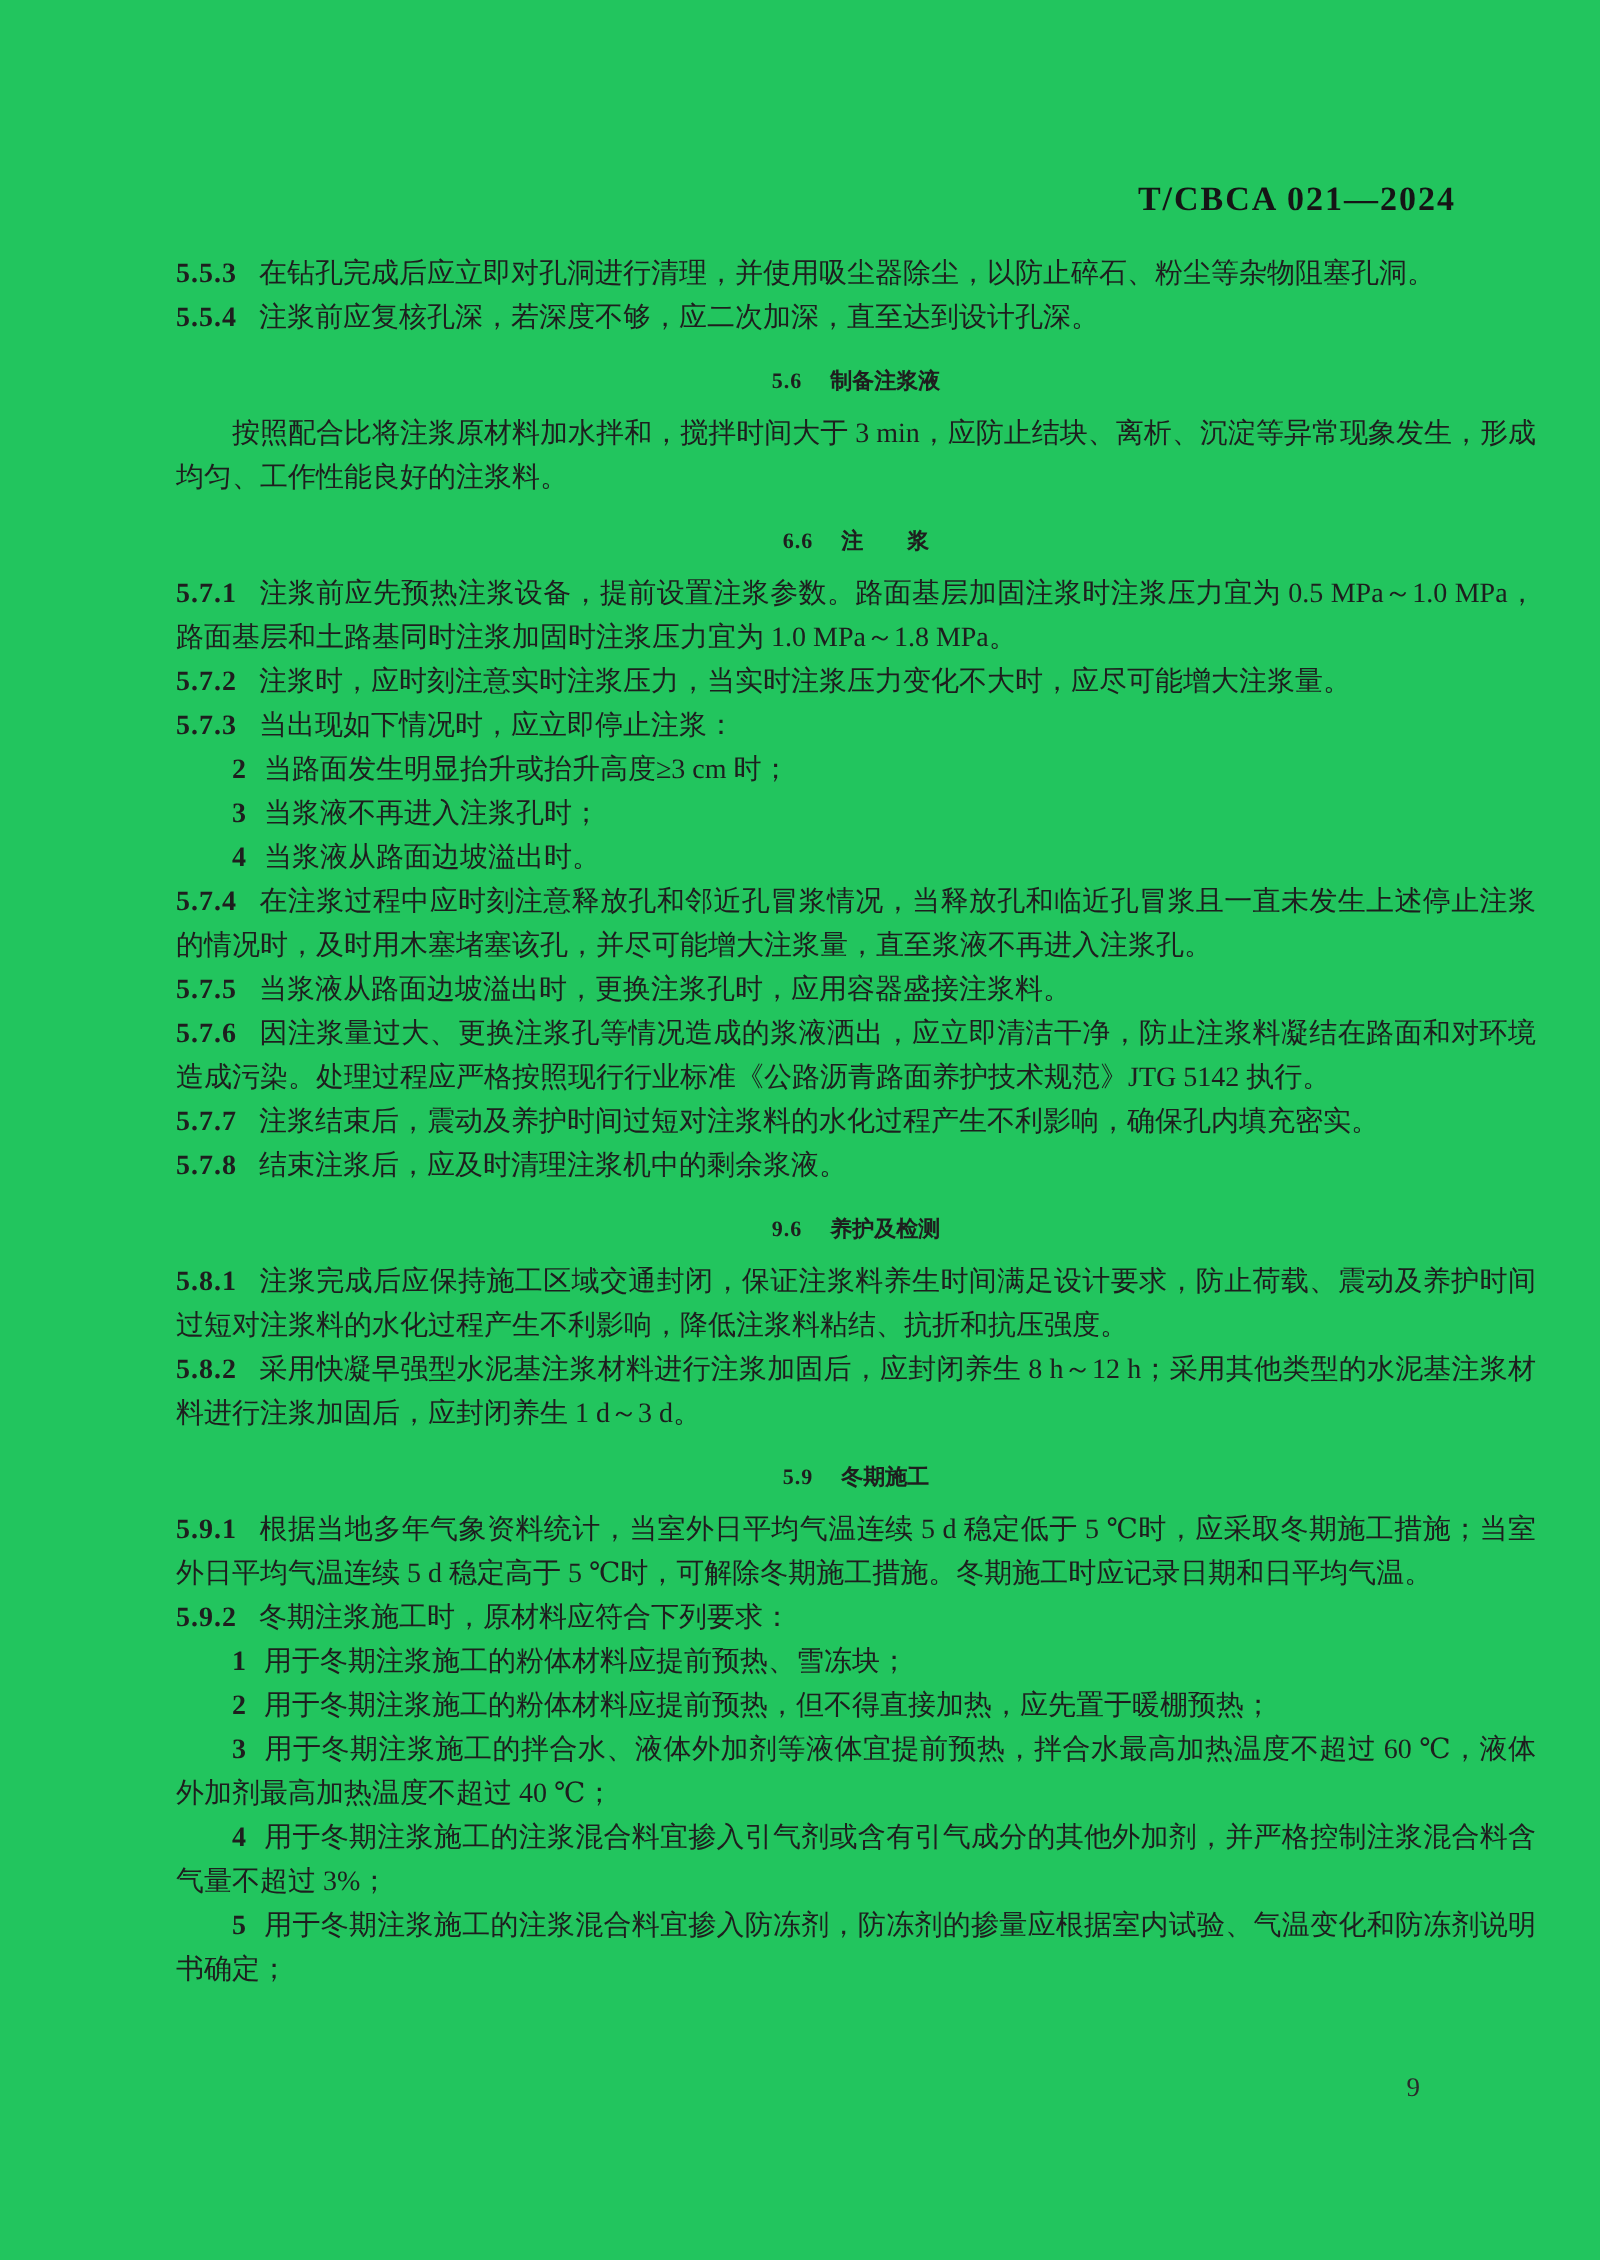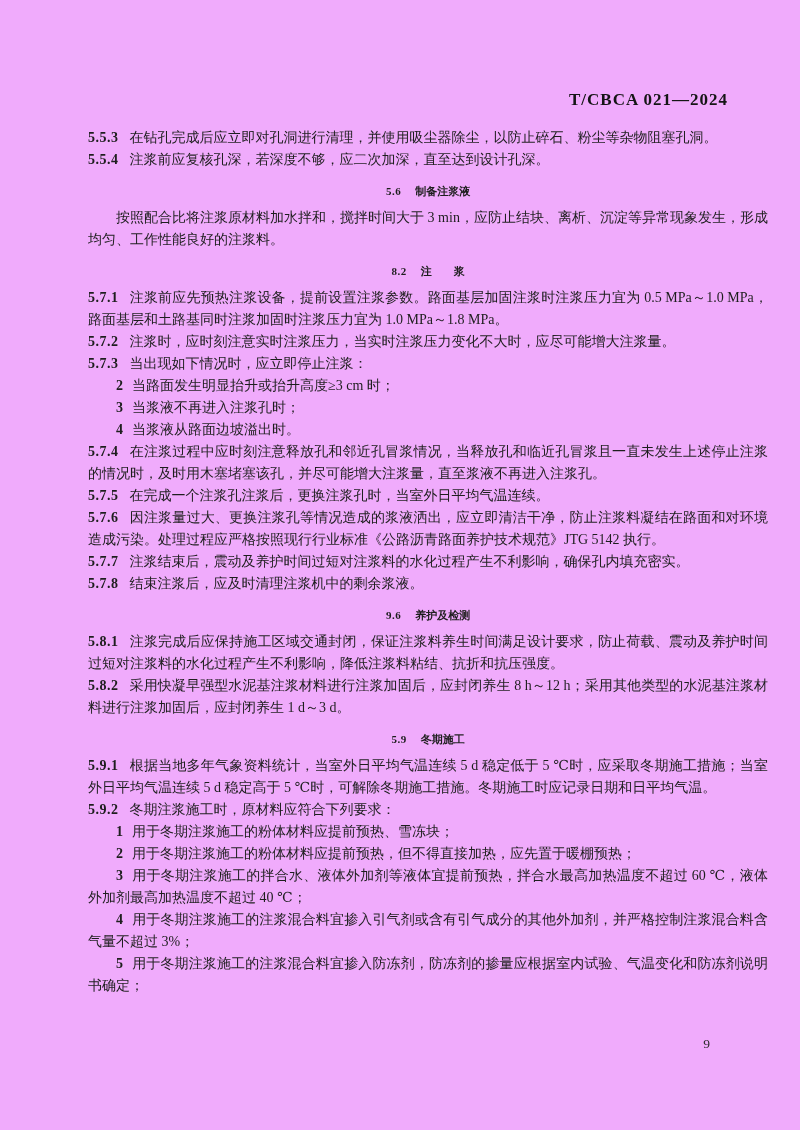--- a/index.html
+++ b/index.html
@@ -1,18 +1,18 @@
 <!DOCTYPE html>
 <html lang="zh"><head>
 <meta charset="utf-8">
 <style>
   html,body{margin:0;padding:0;}
   .page{
     width:800px;height:1130px;position:relative;box-sizing:border-box;
-    background:#f0abfc;color:#1e1e1e;
+    background:#22c55e;color:#1e1e1e;
     font-family:"Liberation Serif","DejaVu Serif",serif;
     overflow:hidden;
   }
   .doc-header{
     padding:90px 72px 0 88px;
     text-align:right;
     font-weight:bold;
     font-size:17px;
     letter-spacing:1px;
     color:#151515;
@@ -50,38 +50,38 @@
   <div class="doc-body">
 
     <p class="clause"><span class="cnum">5.5.3</span><span>在钻孔完成后应立即对孔洞进行清理，并使用吸尘器除尘，以防止碎石、粉尘等杂物阻塞孔洞。</span></p>
 
     <p class="clause"><span class="cnum">5.5.4</span><span>注浆前应复核孔深，若深度不够，应二次加深，直至达到设计孔深。</span></p>
 
     <p class="sec"><span class="snum">5.6</span><span>制备注浆液</span></p>
 
     <p class="para">按照配合比将注浆原材料加水拌和，搅拌时间大于 3 min，应防止结块、离析、沉淀等异常现象发生，形成均匀、工作性能良好的注浆料。</p>
 
-    <p class="sec"><span class="snum">8.2</span><span>注　　浆</span></p>
+    <p class="sec"><span class="snum">6.6</span><span>注　　浆</span></p>
 
     <p class="clause"><span class="cnum">5.7.1</span><span>注浆前应先预热注浆设备，提前设置注浆参数。路面基层加固注浆时注浆压力宜为 0.5 MPa～1.0 MPa，路面基层和土路基同时注浆加固时注浆压力宜为 1.0 MPa～1.8 MPa。</span></p>
 
     <p class="clause"><span class="cnum">5.7.2</span><span>注浆时，应时刻注意实时注浆压力，当实时注浆压力变化不大时，应尽可能增大注浆量。</span></p>
 
     <p class="clause"><span class="cnum">5.7.3</span><span>当出现如下情况时，应立即停止注浆：</span></p>
 
 
     <p class="list-item"><span class="inum">2</span><span>当路面发生明显抬升或抬升高度≥3 cm 时；</span></p>
 
     <p class="list-item"><span class="inum">3</span><span>当浆液不再进入注浆孔时；</span></p>
 
     <p class="list-item"><span class="inum">4</span><span>当浆液从路面边坡溢出时。</span></p>
 
     <p class="clause"><span class="cnum">5.7.4</span><span>在注浆过程中应时刻注意释放孔和邻近孔冒浆情况，当释放孔和临近孔冒浆且一直未发生上述停止注浆的情况时，及时用木塞堵塞该孔，并尽可能增大注浆量，直至浆液不再进入注浆孔。</span></p>
 
-    <p class="clause"><span class="cnum">5.7.5</span><span>在完成一个注浆孔注浆后，更换注浆孔时，当室外日平均气温连续。</span></p>
+    <p class="clause"><span class="cnum">5.7.5</span><span>当浆液从路面边坡溢出时，更换注浆孔时，应用容器盛接注浆料。</span></p>
 
     <p class="clause"><span class="cnum">5.7.6</span><span>因注浆量过大、更换注浆孔等情况造成的浆液洒出，应立即清洁干净，防止注浆料凝结在路面和对环境造成污染。处理过程应严格按照现行行业标准《公路沥青路面养护技术规范》JTG 5142 执行。</span></p>
 
     <p class="clause"><span class="cnum">5.7.7</span><span>注浆结束后，震动及养护时间过短对注浆料的水化过程产生不利影响，确保孔内填充密实。</span></p>
 
     <p class="clause"><span class="cnum">5.7.8</span><span>结束注浆后，应及时清理注浆机中的剩余浆液。</span></p>
 
     <p class="sec"><span class="snum">9.6</span><span>养护及检测</span></p>
 
     <p class="clause"><span class="cnum">5.8.1</span><span>注浆完成后应保持施工区域交通封闭，保证注浆料养生时间满足设计要求，防止荷载、震动及养护时间过短对注浆料的水化过程产生不利影响，降低注浆料粘结、抗折和抗压强度。</span></p>

